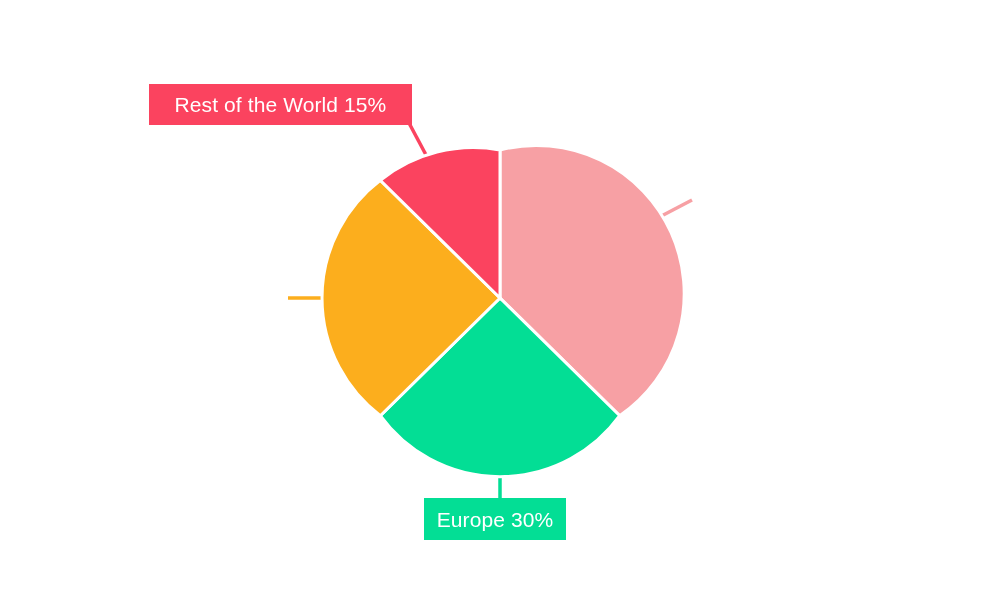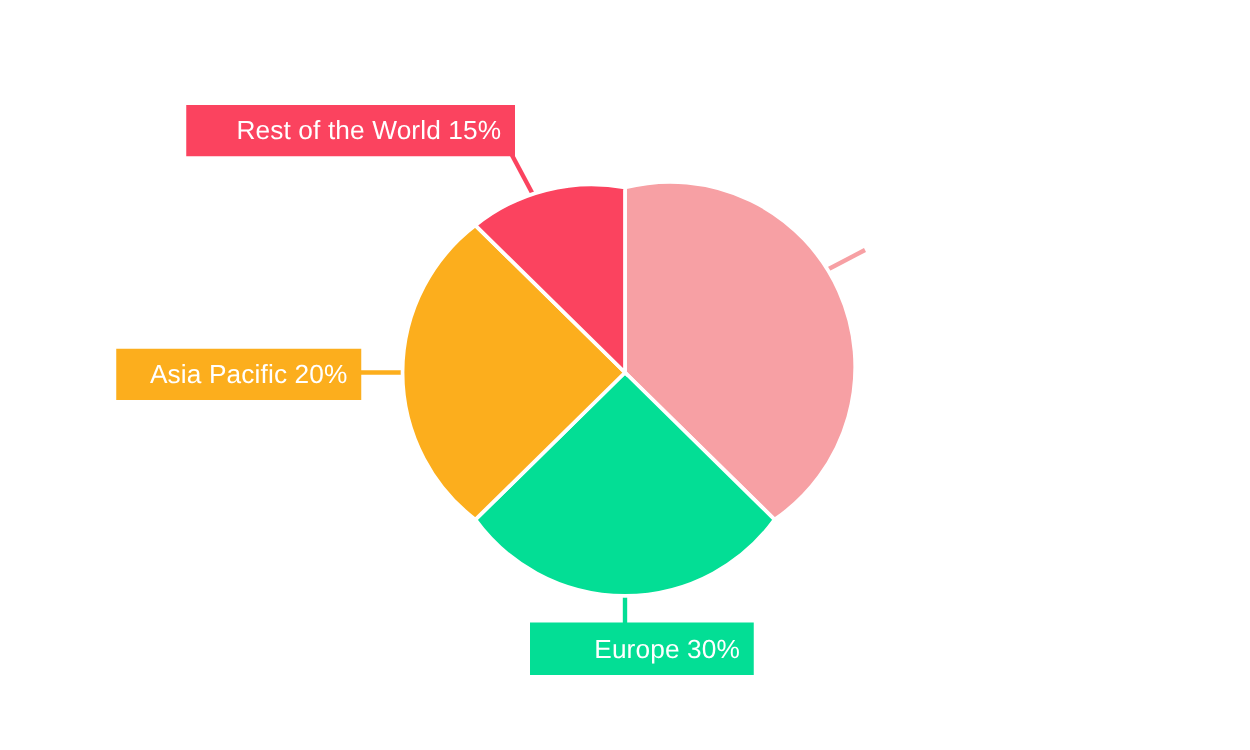--- a/index.html
+++ b/index.html
@@ -23,40 +23,40 @@
     position: absolute;
     left: 0;
     top: 0;
     width: 1000px;
     height: 600px;
   }
   .pie-label {
     position: absolute;
     display: flex;
     align-items: center;
-    justify-content: flex-end;
+    justify-content: center;
     color: #ffffff;
     font-family: "Liberation Sans", sans-serif;
     font-size: 21px;
     line-height: 1;
     white-space: nowrap;
     letter-spacing: 0.1px;
     box-sizing: border-box;
     padding: 6px 11px;
   }
   #label-north-america {
     left: 689px;
     top: 181px;
     width: 227px;
     height: 39px;
   }
   #label-europe {
     left: 424px;
     top: 498px;
-    width: 179px;
+    width: 142px;
     height: 42px;
   }
   #label-asia-pacific {
     left: 93px;
     top: 279px;
     width: 196px;
     height: 41px;
   }
   #label-rest-of-world {
     left: 149px;
@@ -83,21 +83,18 @@
       <path d="M 500 298 L 380.3 415.7 A 148 148 0 0 1 380.3 180.3 Z" fill="#FCAE1D" stroke="#FFFFFF" stroke-width="3"></path>
       <path d="M 500 298 L 380.3 180.3 A 148 148 0 0 1 500 150 Z" fill="#FB435F" stroke="#FFFFFF" stroke-width="3"></path>
     </g>
   </svg>
 
 
   <div class="pie-label" id="label-europe" style="background:#03DE95;">
     <span>Europe 30%</span>
   </div>
 
-  <div class="pie-label" id="label-asia-pacific" style="background:#FCAE1D;">
-    <span>Asia Pacific 20%</span>
-  </div>
 
   <div class="pie-label" id="label-rest-of-world" style="background:#FB435F;">
     <span>Rest of the World 15%</span>
   </div>
 
 </div>
 
 </body></html>

